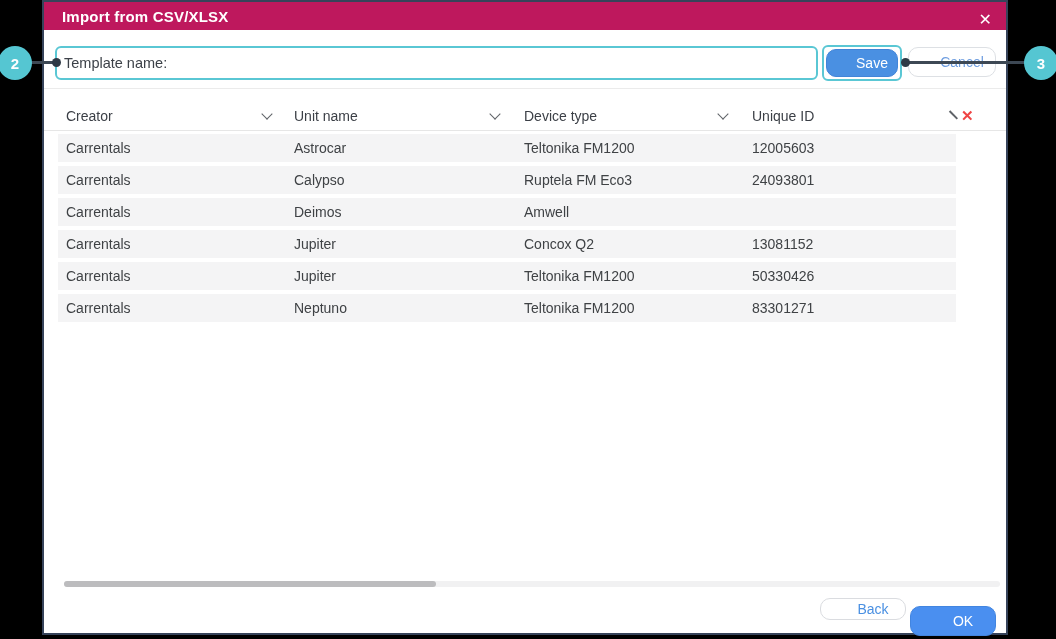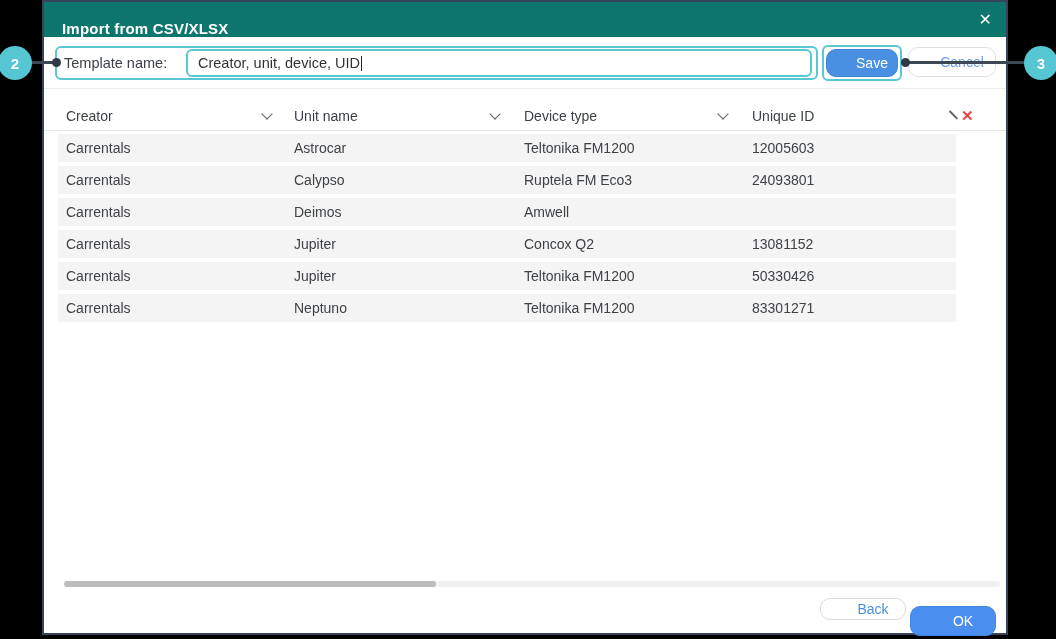--- a/index.html
+++ b/index.html
@@ -4,22 +4,22 @@
 <style>
   * { margin:0; padding:0; box-sizing:border-box; }
   html,body { width:1056px; height:639px; background:#000; overflow:hidden;
               font-family:"Liberation Sans", sans-serif; }
   .stage { position:relative; width:1056px; height:639px; }
 
   
   .dialog { position:absolute; left:42px; top:0; width:966px; height:635px;
             background:#fff; border:2px solid #36435a; }
 
-  .dlg-header { position:absolute; left:0; top:0; width:962px; height:35px;
-                background:#0f766e; display:flex; align-items:flex-end; }
+  .dlg-header { position:absolute; left:0; top:0; width:962px; height:28px;
+                background:#be185d; display:flex; align-items:center; }
   .dlg-title { color:#fff; font-size:15px; font-weight:bold; margin-left:18px; letter-spacing:.2px; }
   .dlg-close { position:absolute; right:14px; top:0; height:36px; line-height:36px;
                color:#fff; font-size:16px; cursor:pointer; }
 
   
   .toolbar { position:absolute; left:0; top:36px; width:962px; height:51px;
              background:#fff; border-bottom:1px solid #ebebeb; }
   .hl-box { position:absolute; left:11px; top:8px; width:763px; height:34px;
             border:2px solid #5ac7d4; border-radius:6px; }
   .tpl-label { position:absolute; left:20px; top:8px; height:34px; line-height:34px;
@@ -92,21 +92,20 @@
   <div class="dialog">
 
     <div class="dlg-header">
       <span class="dlg-title">Import from CSV/XLSX</span>
       <span class="dlg-close">✕</span>
     </div>
 
     <div class="toolbar">
       <div class="hl-box"></div>
       <span class="tpl-label">Template name:</span>
-      <div class="tpl-input">Creator, unit, device, UID</div>
       <div class="save-hl"></div>
       <div class="btn btn-save">Save</div>
       <div class="btn btn-cancel">Cancel</div>
     </div>
 
     <div class="tbl-header">
       <span class="col-label" style="left:22px">Creator</span>
       <span class="chev" style="left:219px"></span>
       <span class="col-label" style="left:250px">Unit name</span>
       <span class="chev" style="left:447px"></span>

